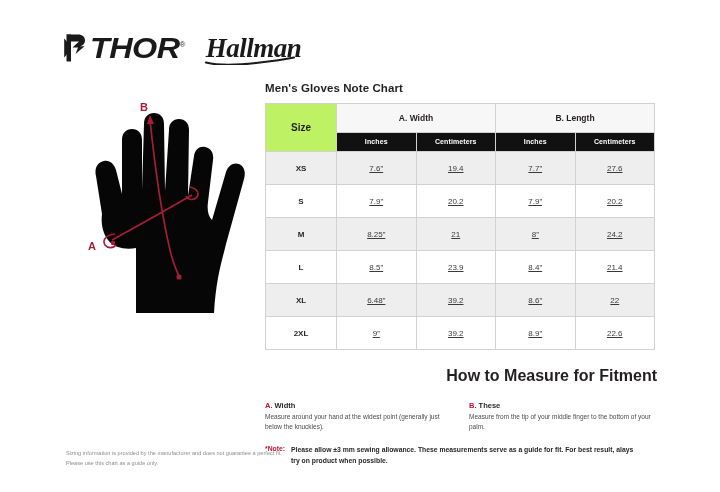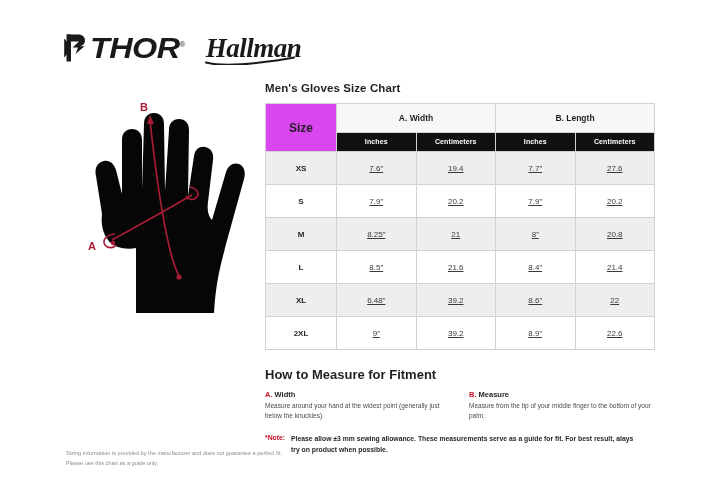--- a/index.html
+++ b/index.html
@@ -104,22 +104,22 @@
     table-layout: fixed;
   }
   table.size-chart th,
   table.size-chart td {
     border: 1px solid #d2d2d2;
     text-align: center;
     vertical-align: middle;
   }
   th.col-size {
     width: 68px;
-    background: #d946ef;
-    font-size: 12px;
+    background: #bef264;
+    font-size: 10px;
     font-weight: bold;
     color: #231f20;
     height: 45px;
   }
   th.group-head {
     background: #f7f7f7;
     font-size: 8.5px;
     font-weight: bold;
     color: #231f20;
     height: 24px;
@@ -146,24 +146,25 @@
     text-decoration: underline;
   }
   tr.row-alt td { background: #eeeeee; }
   tr.row-plain td { background: #ffffff; }
 
   
   .howto {
     margin-top: 17px;
   }
   .howto-title {
-    font-size: 13px;
-    font-weight: bold;
-    color: #231f20;
-    margin: 0 0 8px 0;
+    font-size: 16px;
+    font-weight: bold;
+    color: #231f20;
+    margin: 0 0 16px 0;
+    text-align: right;
   }
   .howto-cols {
     display: flex;
     gap: 18px;
   }
   .howto-col { width: 186px; }
   .howto-head {
     font-size: 7.5px;
     font-weight: bold;
     color: #231f20;
@@ -273,21 +274,21 @@
     <path d="M38 142 C60 130 92 112 118 97" stroke="#a81d35" stroke-width="1.7" fill="none"></path>
     <path d="M116 89 C124 91 126 96 122 100 C118 103 113 101 112 98" stroke="#a81d35" stroke-width="1.6" fill="none"></path>
     <path d="M41 136 C32 137 28 142 31 147 C34 151 40 150 42 147" stroke="#a81d35" stroke-width="1.6" fill="none"></path>
     <circle cx="39" cy="145" r="2.2" fill="#a81d35"></circle>
     <text x="18" y="152" font-family="Liberation Sans, sans-serif" font-size="11" font-weight="bold" fill="#a81d35" text-anchor="middle">A</text>
   </svg>
 </div>
 
 <div class="content">
 
-  <h1 class="section-title">Men's Gloves Size Chart</h1>
+  <h1 class="section-title">Men's Gloves Note Chart</h1>
 
   <table class="size-chart">
     <thead>
       <tr>
         <th class="col-size" rowspan="2">Size</th>
         <th class="group-head" colspan="2">A. Width</th>
         <th class="group-head" colspan="2">B. Length</th>
       </tr>
       <tr>
         <th class="sub-head">Inches</th>
@@ -309,26 +310,26 @@
         <td class="val-cell">7.9”</td>
         <td class="val-cell">20.2</td>
         <td class="val-cell">7.9”</td>
         <td class="val-cell">20.2</td>
       </tr>
       <tr class="row-alt">
         <td class="size-cell">M</td>
         <td class="val-cell">8.25”</td>
         <td class="val-cell">21</td>
         <td class="val-cell">8”</td>
-        <td class="val-cell">20.8</td>
+        <td class="val-cell">24.2</td>
       </tr>
       <tr class="row-plain">
         <td class="size-cell">L</td>
         <td class="val-cell">8.5”</td>
-        <td class="val-cell">21.6</td>
+        <td class="val-cell">23.9</td>
         <td class="val-cell">8.4”</td>
         <td class="val-cell">21.4</td>
       </tr>
       <tr class="row-alt">
         <td class="size-cell">XL</td>
         <td class="val-cell">6.48”</td>
         <td class="val-cell">39.2</td>
         <td class="val-cell">8.6”</td>
         <td class="val-cell">22</td>
       </tr>
@@ -348,21 +349,21 @@
       <div class="howto-col">
         <div class="howto-head">
           <span class="mark">A.</span>
           <span>Width</span>
         </div>
         <div class="howto-body">Measure around your hand at the widest point (generally just below the knuckles).</div>
       </div>
       <div class="howto-col">
         <div class="howto-head">
           <span class="mark">B.</span>
-          <span>Measure</span>
+          <span>These</span>
         </div>
         <div class="howto-body">Measure from the tip of your middle finger to the bottom of your palm.</div>
       </div>
     </div>
 
     <div class="note">
       <span class="note-label">*Note:</span>
       <span class="note-text">Please allow ±3 mm sewing allowance. These measurements serve as a guide for fit. For best result, alays try on product when possible.</span>
     </div>
   </div>

